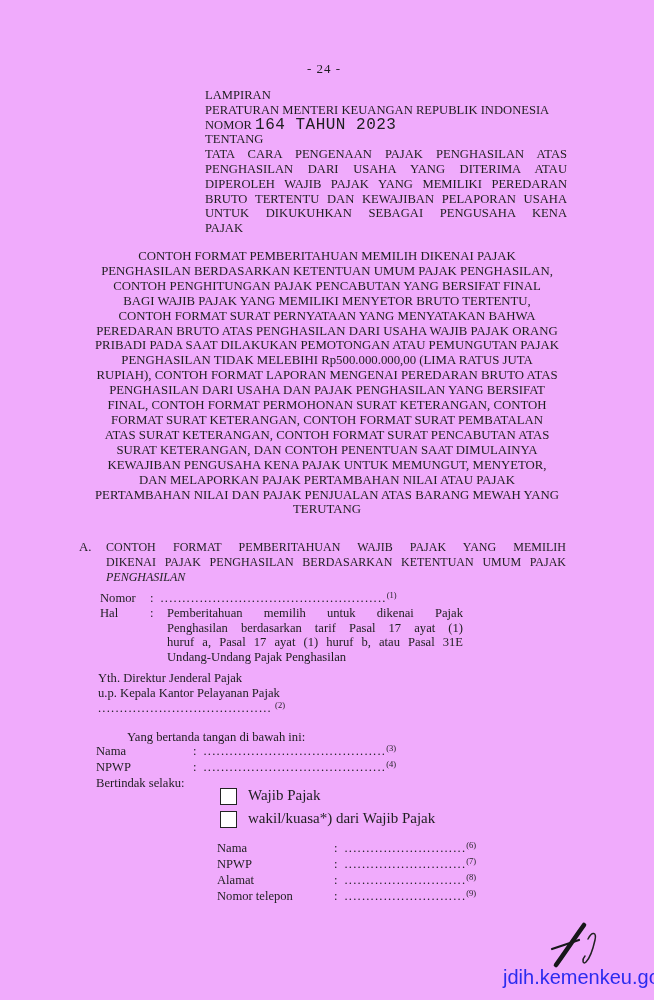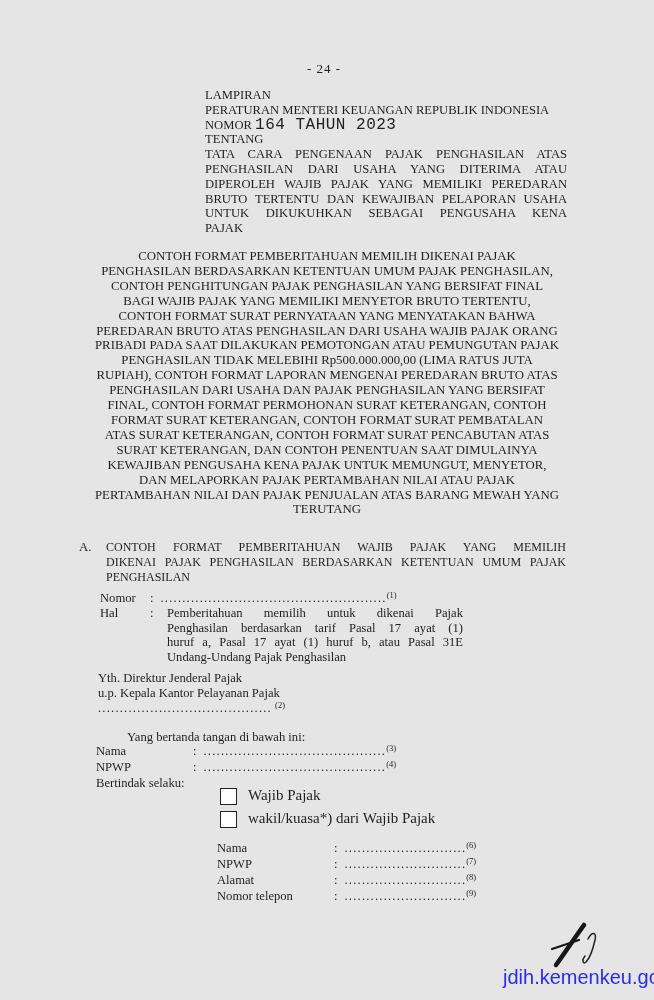--- a/index.html
+++ b/index.html
@@ -1,35 +1,35 @@
 <!DOCTYPE html>
 <html><head>
 <meta charset="utf-8">
 <style>
   html,body{margin:0;padding:0;background:#ffffff;}
   .page{
-    position:relative;width:654px;height:1000px;background:#e5e5e5;
+    position:relative;width:654px;height:1000px;background:#f0abfc;
     font-family:"Liberation Serif", serif;color:#1e1e20;overflow:hidden;
   }
   .abs{position:absolute;}
   .nowrap{white-space:nowrap;}
   
   .pageno{left:0;top:61px;width:648px;text-align:center;font-size:13px;letter-spacing:1px;}
   
   .letterhead{left:205px;top:88px;width:362px;font-size:12.6px;line-height:14.8px;}
   .letterhead .plain{white-space:nowrap;}
   .mono{font-family:"Liberation Mono", monospace;font-size:16px;letter-spacing:.5px;}
   .jline{text-align:justify;text-align-last:justify;white-space:nowrap;}
   
   .preamble{left:62px;top:249px;width:530px;line-height:14.9px;font-size:12.8px;}
   .preamble div{text-align:center;white-space:nowrap;}
   
   .sec-label{left:79px;top:540px;font-size:12.8px;}
   .sec-heading{left:106px;top:540px;width:460px;font-size:12px;line-height:15px;}
-  .sec-heading .last{text-align:left;text-align-last:left;}
+  .sec-heading .last{text-align:left;text-align-last:left;font-style:italic;}
   .body-text{font-size:12.6px;}
   .flabel{display:inline-block;}
   .dots{letter-spacing:1.2px;}
   .sup{font-size:8.5px;position:relative;top:-4px;letter-spacing:0;}
   .colon{display:inline-block;margin-right:7px;}
   .hal-lines{width:296px;line-height:14.6px;}
   .addr{line-height:15px;}
   .frow{line-height:15px;white-space:nowrap;}
   .frow .flabel{width:97px;}
   .frow2{line-height:15px;white-space:nowrap;}
@@ -59,21 +59,21 @@
     <div class="jline">PENGHASILAN DARI USAHA YANG DITERIMA ATAU</div>
     <div class="jline">DIPEROLEH WAJIB PAJAK YANG MEMILIKI PEREDARAN</div>
     <div class="jline">BRUTO TERTENTU DAN KEWAJIBAN PELAPORAN USAHA</div>
     <div class="jline">UNTUK DIKUKUHKAN SEBAGAI PENGUSAHA KENA</div>
     <div class="plain">PAJAK</div>
   </div>
 
   <div class="abs preamble">
     <div>CONTOH FORMAT PEMBERITAHUAN MEMILIH DIKENAI PAJAK</div>
     <div>PENGHASILAN BERDASARKAN KETENTUAN UMUM PAJAK PENGHASILAN,</div>
-    <div>CONTOH PENGHITUNGAN PAJAK PENGHASILAN YANG BERSIFAT FINAL</div>
+    <div>CONTOH PENGHITUNGAN PAJAK PENCABUTAN YANG BERSIFAT FINAL</div>
     <div>BAGI WAJIB PAJAK YANG MEMILIKI MENYETOR BRUTO TERTENTU,</div>
     <div>CONTOH FORMAT SURAT PERNYATAAN YANG MENYATAKAN BAHWA</div>
     <div>PEREDARAN BRUTO ATAS PENGHASILAN DARI USAHA WAJIB PAJAK ORANG</div>
     <div>PRIBADI PADA SAAT DILAKUKAN PEMOTONGAN ATAU PEMUNGUTAN PAJAK</div>
     <div>PENGHASILAN TIDAK MELEBIHI Rp500.000.000,00 (LIMA RATUS JUTA</div>
     <div>RUPIAH), CONTOH FORMAT LAPORAN MENGENAI PEREDARAN BRUTO ATAS</div>
     <div>PENGHASILAN DARI USAHA DAN PAJAK PENGHASILAN YANG BERSIFAT</div>
     <div>FINAL, CONTOH FORMAT PERMOHONAN SURAT KETERANGAN, CONTOH</div>
     <div>FORMAT SURAT KETERANGAN, CONTOH FORMAT SURAT PEMBATALAN</div>
     <div>ATAS SURAT KETERANGAN, CONTOH FORMAT SURAT PENCABUTAN ATAS</div>

